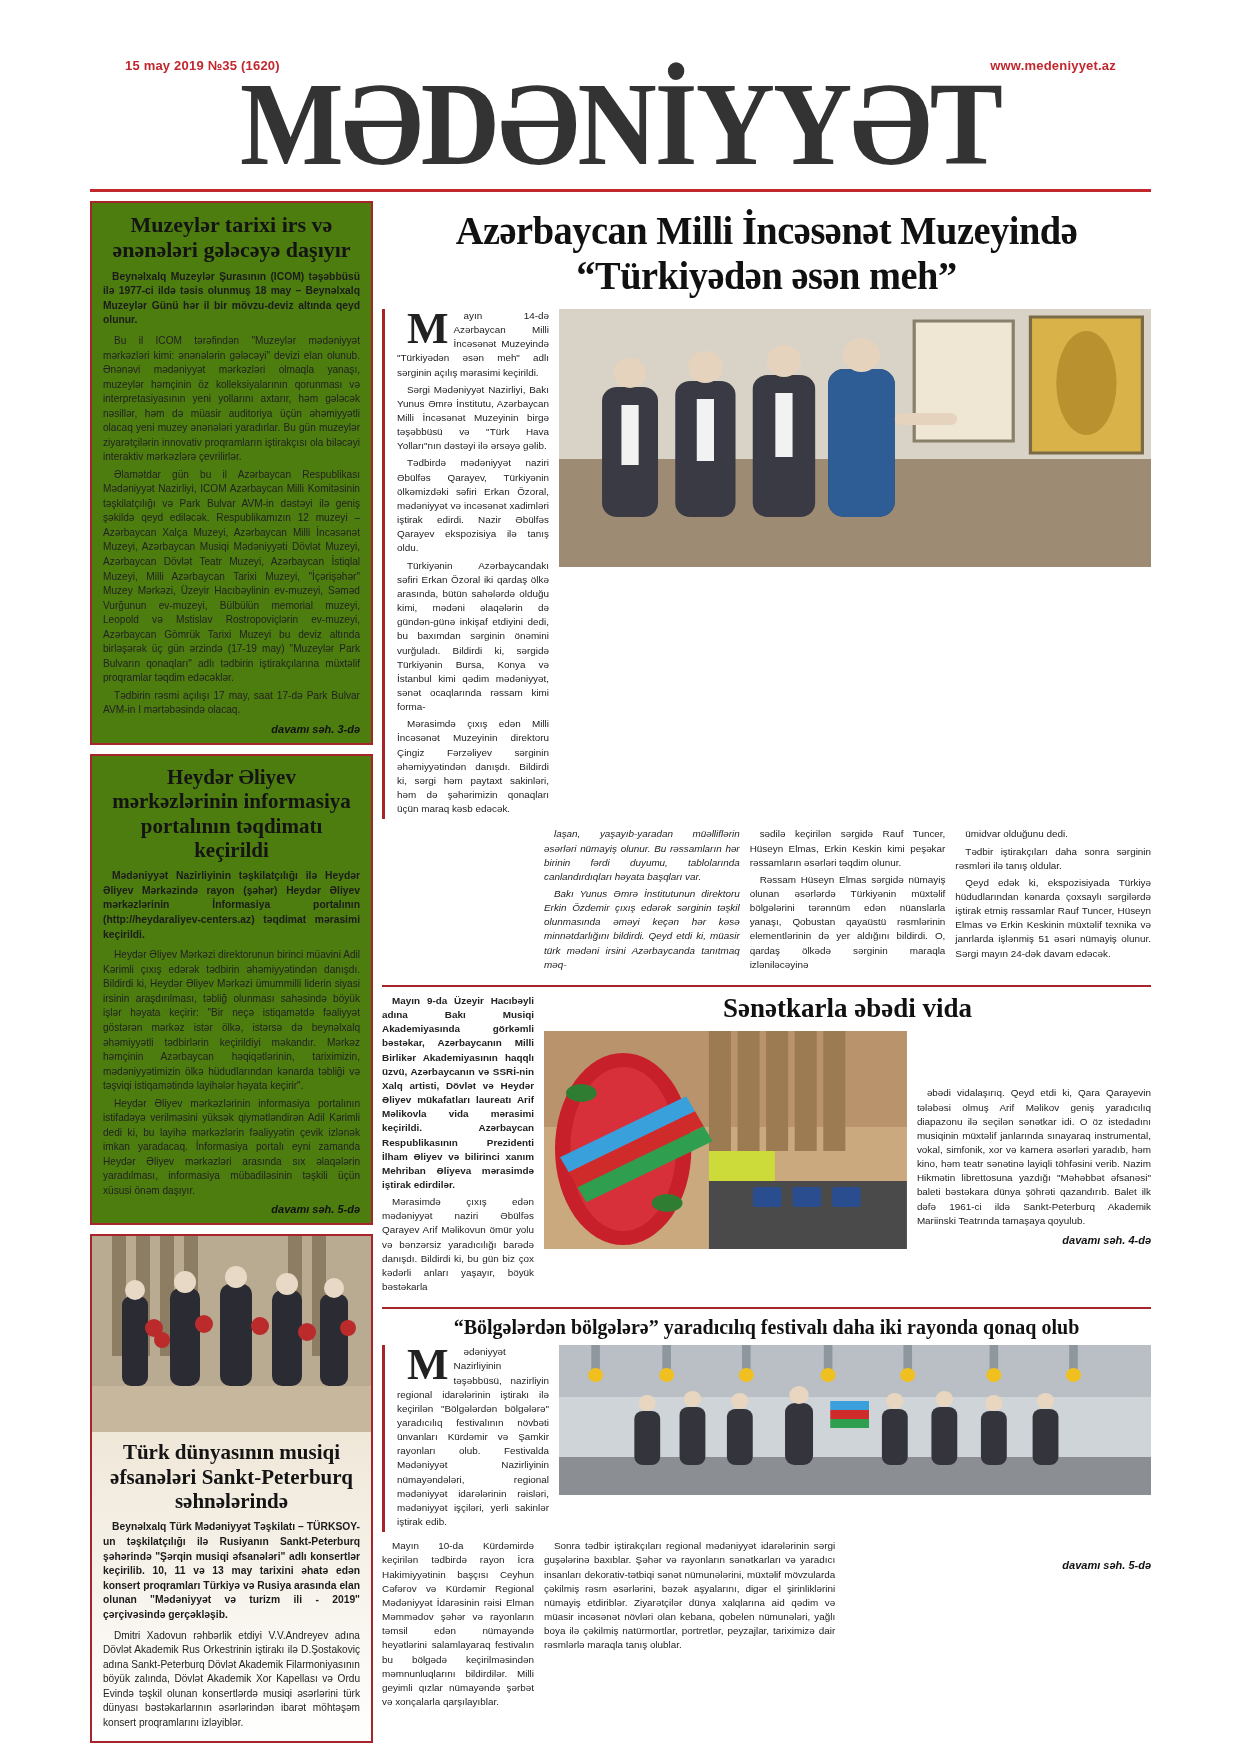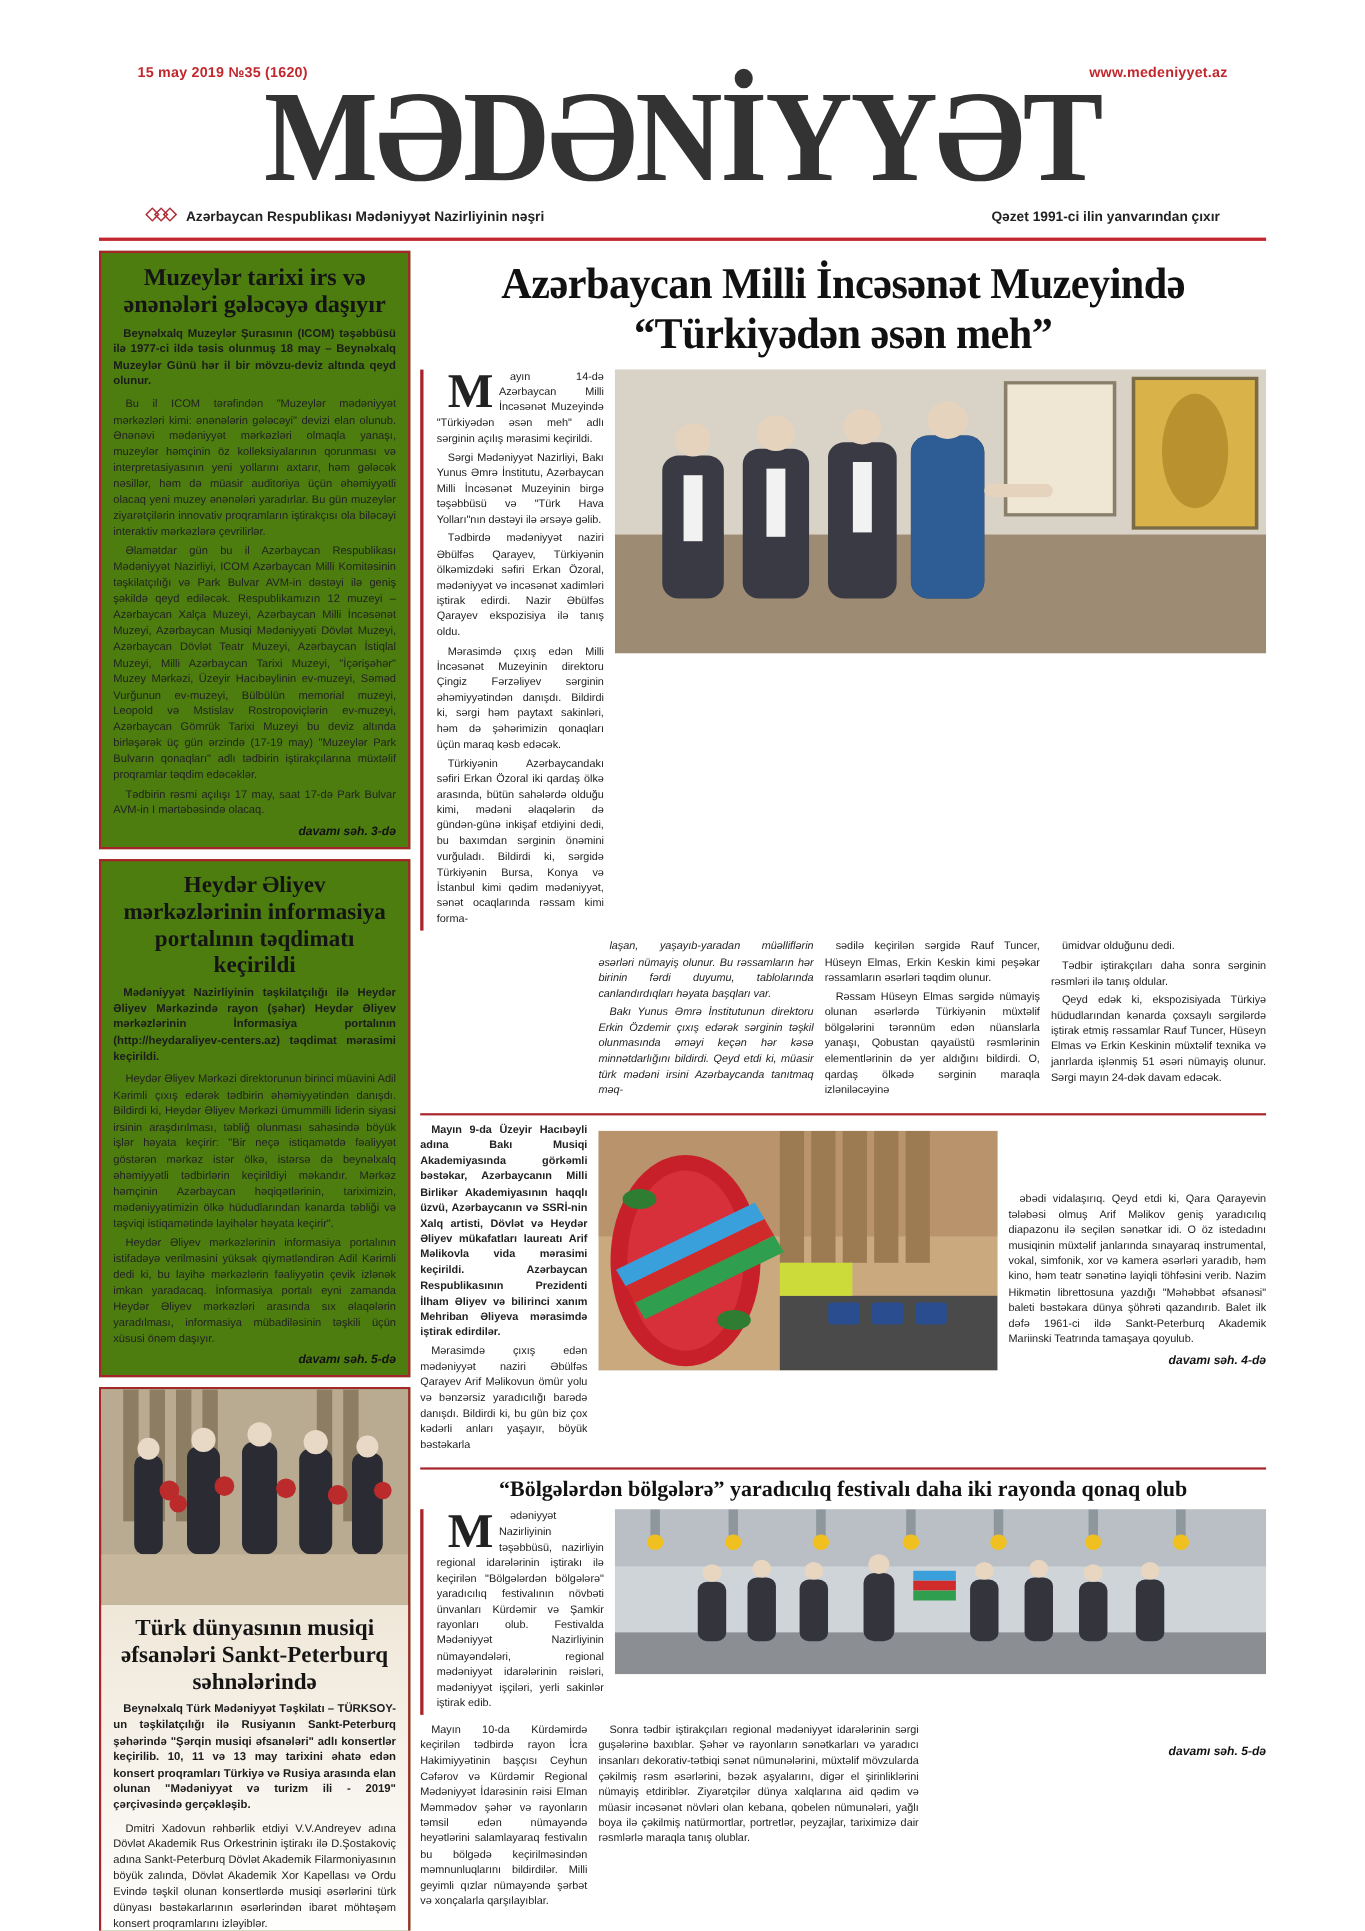--- a/index.html
+++ b/index.html
@@ -53,35 +53,20 @@
 <body>
 
 <div class="page">
 
   <div class="masthead">
     <div class="mh-row">
       <span>15 may 2019  №35 (1620)</span>
       <span>www.medeniyyet.az</span>
     </div>
     <div class="mh-title">MƏDƏNİYYƏT</div>
-    <div class="mh-sub">
-      <span class="left">
-        <span class="diamonds">
-          <svg width="30" height="16" viewBox="0 0 30 16">
-            <g fill="none" stroke="#b0303a" stroke-width="1.4">
-              <rect x="2.5" y="3" width="8" height="8" transform="rotate(45 6.5 7)"></rect>
-              <rect x="10.5" y="3" width="8" height="8" transform="rotate(45 14.5 7)"></rect>
-              <rect x="18.5" y="3" width="8" height="8" transform="rotate(45 22.5 7)"></rect>
-            </g>
-          </svg>
-        </span>
-        <span>Azərbaycan Respublikası Mədəniyyət Nazirliyinin nəşri</span>
-      </span>
-      <span>Qəzet 1991-ci ilin yanvarından çıxır</span>
-    </div>
     <div class="rule-red"></div>
   </div>
 
   <div class="grid">
 
     <div class="col-left">
 
       <div class="boxed">
         <div class="hl-serif hl-a">Muzeylər tarixi irs və ənənələri gələcəyə daşıyır</div>
         <div class="lead">
@@ -162,22 +147,22 @@
     <div class="col-right">
 
       <div class="main-hl">Azərbaycan Milli İncəsənət Muzeyində</div>
       <div class="main-hl" style="margin-top:2px;">“Türkiyədən əsən meh”</div>
 
       <div class="art-row">
         <div class="art-col main-box" style="width:152px;flex:none;">
           <p class="dropcap">Mayın 14-də Azərbaycan Milli İncəsənət Muzeyində "Türkiyədən əsən meh" adlı sərginin açılış mərasimi keçirildi.</p>
           <p>Sərgi Mədəniyyət Nazirliyi, Bakı Yunus Əmrə İnstitutu, Azərbaycan Milli İncəsənət Muzeyinin birgə təşəbbüsü və "Türk Hava Yolları"nın dəstəyi ilə ərsəyə gəlib.</p>
           <p>Tədbirdə mədəniyyət naziri Əbülfəs Qarayev, Türkiyənin ölkəmizdəki səfiri Erkan Özoral, mədəniyyət və incəsənət xadimləri iştirak edirdi. Nazir Əbülfəs Qarayev ekspozisiya ilə tanış oldu.</p>
+          <p>Türkiyənin Azərbaycandakı səfiri Erkan Özoral iki qardaş ölkə arasında, bütün sahələrdə olduğu kimi, mədəni əlaqələrin də gündən-günə inkişaf etdiyini dedi, bu baxımdan sərginin önəmini vurğuladı. Bildirdi ki, sərgidə Türkiyənin Bursa, Konya və İstanbul kimi qədim mədəniyyət, sənət ocaqlarında rəssam kimi forma-</p>
           <p>Mərasimdə çıxış edən Milli İncəsənət Muzeyinin direktoru Çingiz Fərzəliyev sərginin əhəmiyyətindən danışdı. Bildirdi ki, sərgi həm paytaxt sakinləri, həm də şəhərimizin qonaqları üçün maraq kəsb edəcək.</p>
-          <p>Türkiyənin Azərbaycandakı səfiri Erkan Özoral iki qardaş ölkə arasında, bütün sahələrdə olduğu kimi, mədəni əlaqələrin də gündən-günə inkişaf etdiyini dedi, bu baxımdan sərginin önəmini vurğuladı. Bildirdi ki, sərgidə Türkiyənin Bursa, Konya və İstanbul kimi qədim mədəniyyət, sənət ocaqlarında rəssam kimi forma-</p>
         </div>
         <div style="flex:1;">
           <div class="photo" style="height:258px;">
             <svg width="100%" height="100%" viewBox="0 0 550 258" preserveAspectRatio="none">
               <rect width="550" height="258" fill="#cfc8bd"></rect>
               <rect x="0" y="0" width="550" height="150" fill="#d9d3c7"></rect>
               <rect x="330" y="12" width="92" height="120" fill="#efe6d4" stroke="#8a7f6a" stroke-width="3"></rect>
               <rect x="438" y="8" width="104" height="136" fill="#d9b24a" stroke="#7a6a45" stroke-width="3"></rect>
               <ellipse cx="490" cy="74" rx="28" ry="52" fill="#b9912f"></ellipse>
               <rect x="0" y="150" width="550" height="108" fill="#9e8b74"></rect>
@@ -225,20 +210,21 @@
         </div>
       </div>
 
       <div class="sec-hr"></div>
       <div class="art-row" style="margin-top:0;">
         <div class="art-col" style="width:152px;flex:none;">
           <p style="font-weight:bold;">Mayın 9-da Üzeyir Hacıbəyli adına Bakı Musiqi Akademiyasında görkəmli bəstəkar, Azərbaycanın Milli Birlikər Akademiyasının haqqlı üzvü, Azərbaycanın və SSRİ-nin Xalq artisti, Dövlət və Heydər Əliyev mükafatları laureatı Arif Məlikovla vida mərasimi keçirildi. Azərbaycan Respublikasının Prezidenti İlham Əliyev və bilirinci xanım Mehriban Əliyeva mərasimdə iştirak edirdilər.</p>
           <p>Mərasimdə çıxış edən mədəniyyət naziri Əbülfəs Qarayev Arif Məlikovun ömür yolu və bənzərsiz yaradıcılığı barədə danışdı. Bildirdi ki, bu gün biz çox kədərli anları yaşayır, böyük bəstəkarla</p>
         </div>
         <div style="flex:1;">
+          <div class="sec-hl">Sənətkarla əbədi vida</div>
           <div style="display:flex;gap:10px;margin-top:7px;align-items:flex-end;">
             <div class="photo" style="flex:1.55;height:218px;">
               <svg width="100%" height="100%" viewBox="0 0 330 218" preserveAspectRatio="none">
                 <rect width="330" height="218" fill="#caa97f"></rect>
                 <rect x="0" y="0" width="330" height="96" fill="#b9936b"></rect>
                 <g fill="#9c7a52">
                     <rect x="150" y="0" width="20" height="120"></rect>
                     <rect x="176" y="0" width="20" height="120"></rect>
                 <rect x="202" y="0" width="20" height="120"></rect>
                     <rect x="228" y="0" width="20" height="120"></rect>

